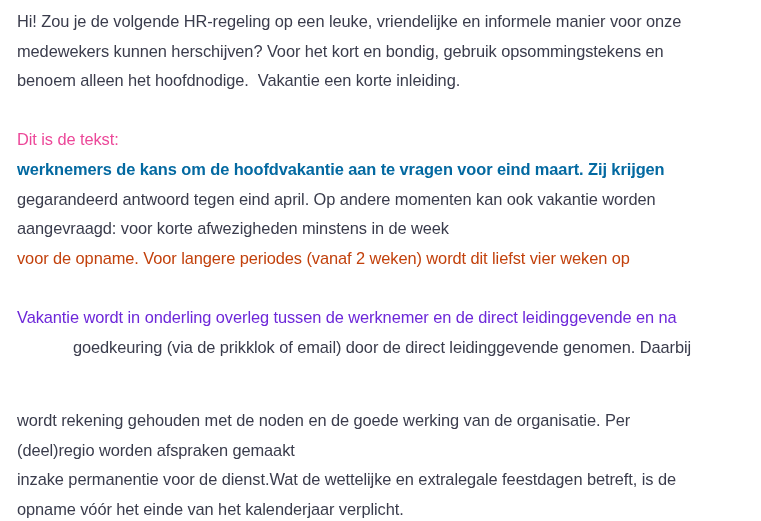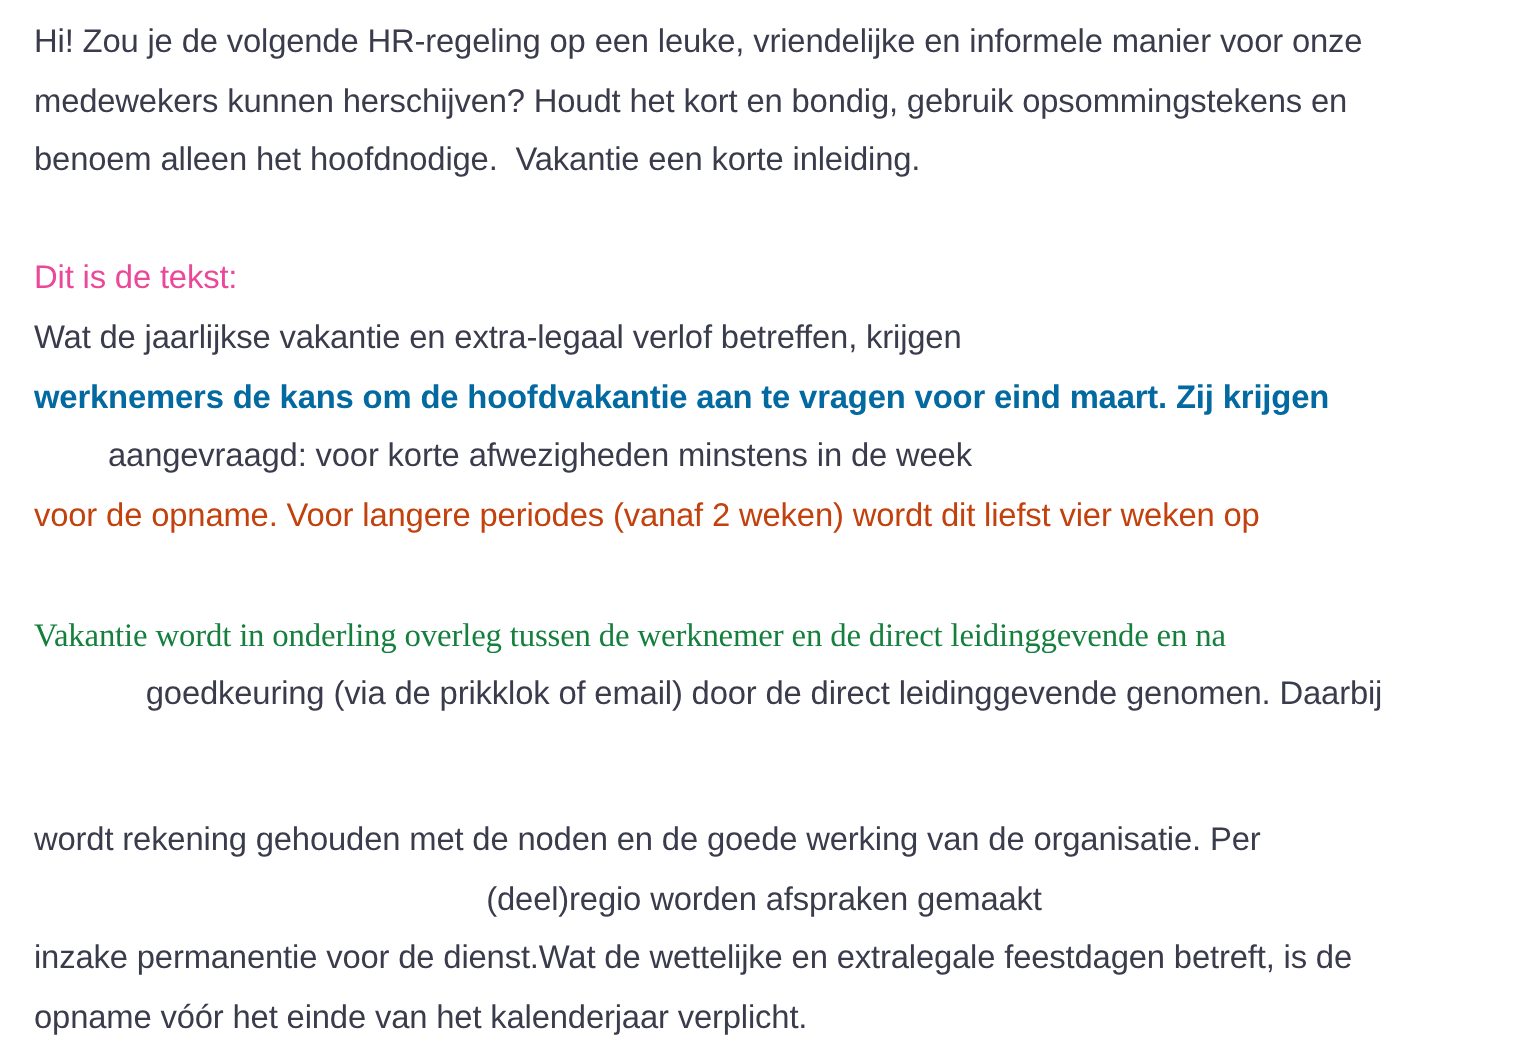--- a/index.html
+++ b/index.html
@@ -40,38 +40,38 @@
     height: 29.6px;
   }
 </style>
 </head>
 <body style="background: rgb(255, 255, 255);">
 
 <div class="page" style="background: rgb(255, 255, 255);">
 
   <div class="block">
     <span class="line" style="color: rgb(58, 60, 76);">Hi! Zou je de volgende HR-regeling op een leuke, vriendelijke en informele manier voor onze</span>
-    <span class="line" style="color: rgb(58, 60, 76);">medewekers kunnen herschijven? Houdt het kort en bondig, gebruik opsommingstekens en</span>
+    <span class="line" style="color: rgb(58, 60, 76);">medewekers kunnen herschijven? Voor het kort en bondig, gebruik opsommingstekens en</span>
     <span class="line" style="color: rgb(58, 60, 76);">benoem alleen het hoofdnodige.  Vakantie een korte inleiding.</span>
   </div>
 
   <span class="para-gap"></span>
 
   <div class="block">
     <span class="line" style="color: #ec4899;">Dit is de tekst:</span>
-    <span class="line" style="color: rgb(58, 60, 76);">Wat de jaarlijkse vakantie en extra-legaal verlof betreffen, krijgen</span>
     <span class="line" style="color: #0369a1; font-weight: bold;">werknemers de kans om de hoofdvakantie aan te vragen voor eind maart. Zij krijgen</span>
-    <span class="line" style="color: rgb(58, 60, 76); margin-left: 37px;">aangevraagd: voor korte afwezigheden minstens in de week</span>
+    <span class="line" style="color: rgb(58, 60, 76);">gegarandeerd antwoord tegen eind april. Op andere momenten kan ook vakantie worden</span>
+    <span class="line" style="color: rgb(58, 60, 76);">aangevraagd: voor korte afwezigheden minstens in de week</span>
     <span class="line" style="color: #c2410c;">voor de opname. Voor langere periodes (vanaf 2 weken) wordt dit liefst vier weken op</span>
   </div>
 
   <span class="para-gap"></span>
 
   <div class="block">
-    <span class="line" style="color: #15803d; font-family: Liberation Serif, serif;">Vakantie wordt in onderling overleg tussen de werknemer en de direct leidinggevende en na</span>
+    <span class="line" style="color: #6d28d9;">Vakantie wordt in onderling overleg tussen de werknemer en de direct leidinggevende en na</span>
     <span class="line" style="color: rgb(58, 60, 76); text-align: center;">goedkeuring (via de prikklok of email) door de direct leidinggevende genomen. Daarbij</span>
     <span class="line" style="color: rgb(58, 60, 76); margin-top: 44px;">wordt rekening gehouden met de noden en de goede werking van de organisatie. Per</span>
-    <span class="line" style="color: rgb(58, 60, 76); text-align: center;">(deel)regio worden afspraken gemaakt</span>
+    <span class="line" style="color: rgb(58, 60, 76);">(deel)regio worden afspraken gemaakt</span>
     <span class="line" style="color: rgb(58, 60, 76);">inzake permanentie voor de dienst.Wat de wettelijke en extralegale feestdagen betreft, is de</span>
     <span class="line" style="color: rgb(58, 60, 76);">opname vóór het einde van het kalenderjaar verplicht.</span>
   </div>
 
 </div>
 
 </body></html>

